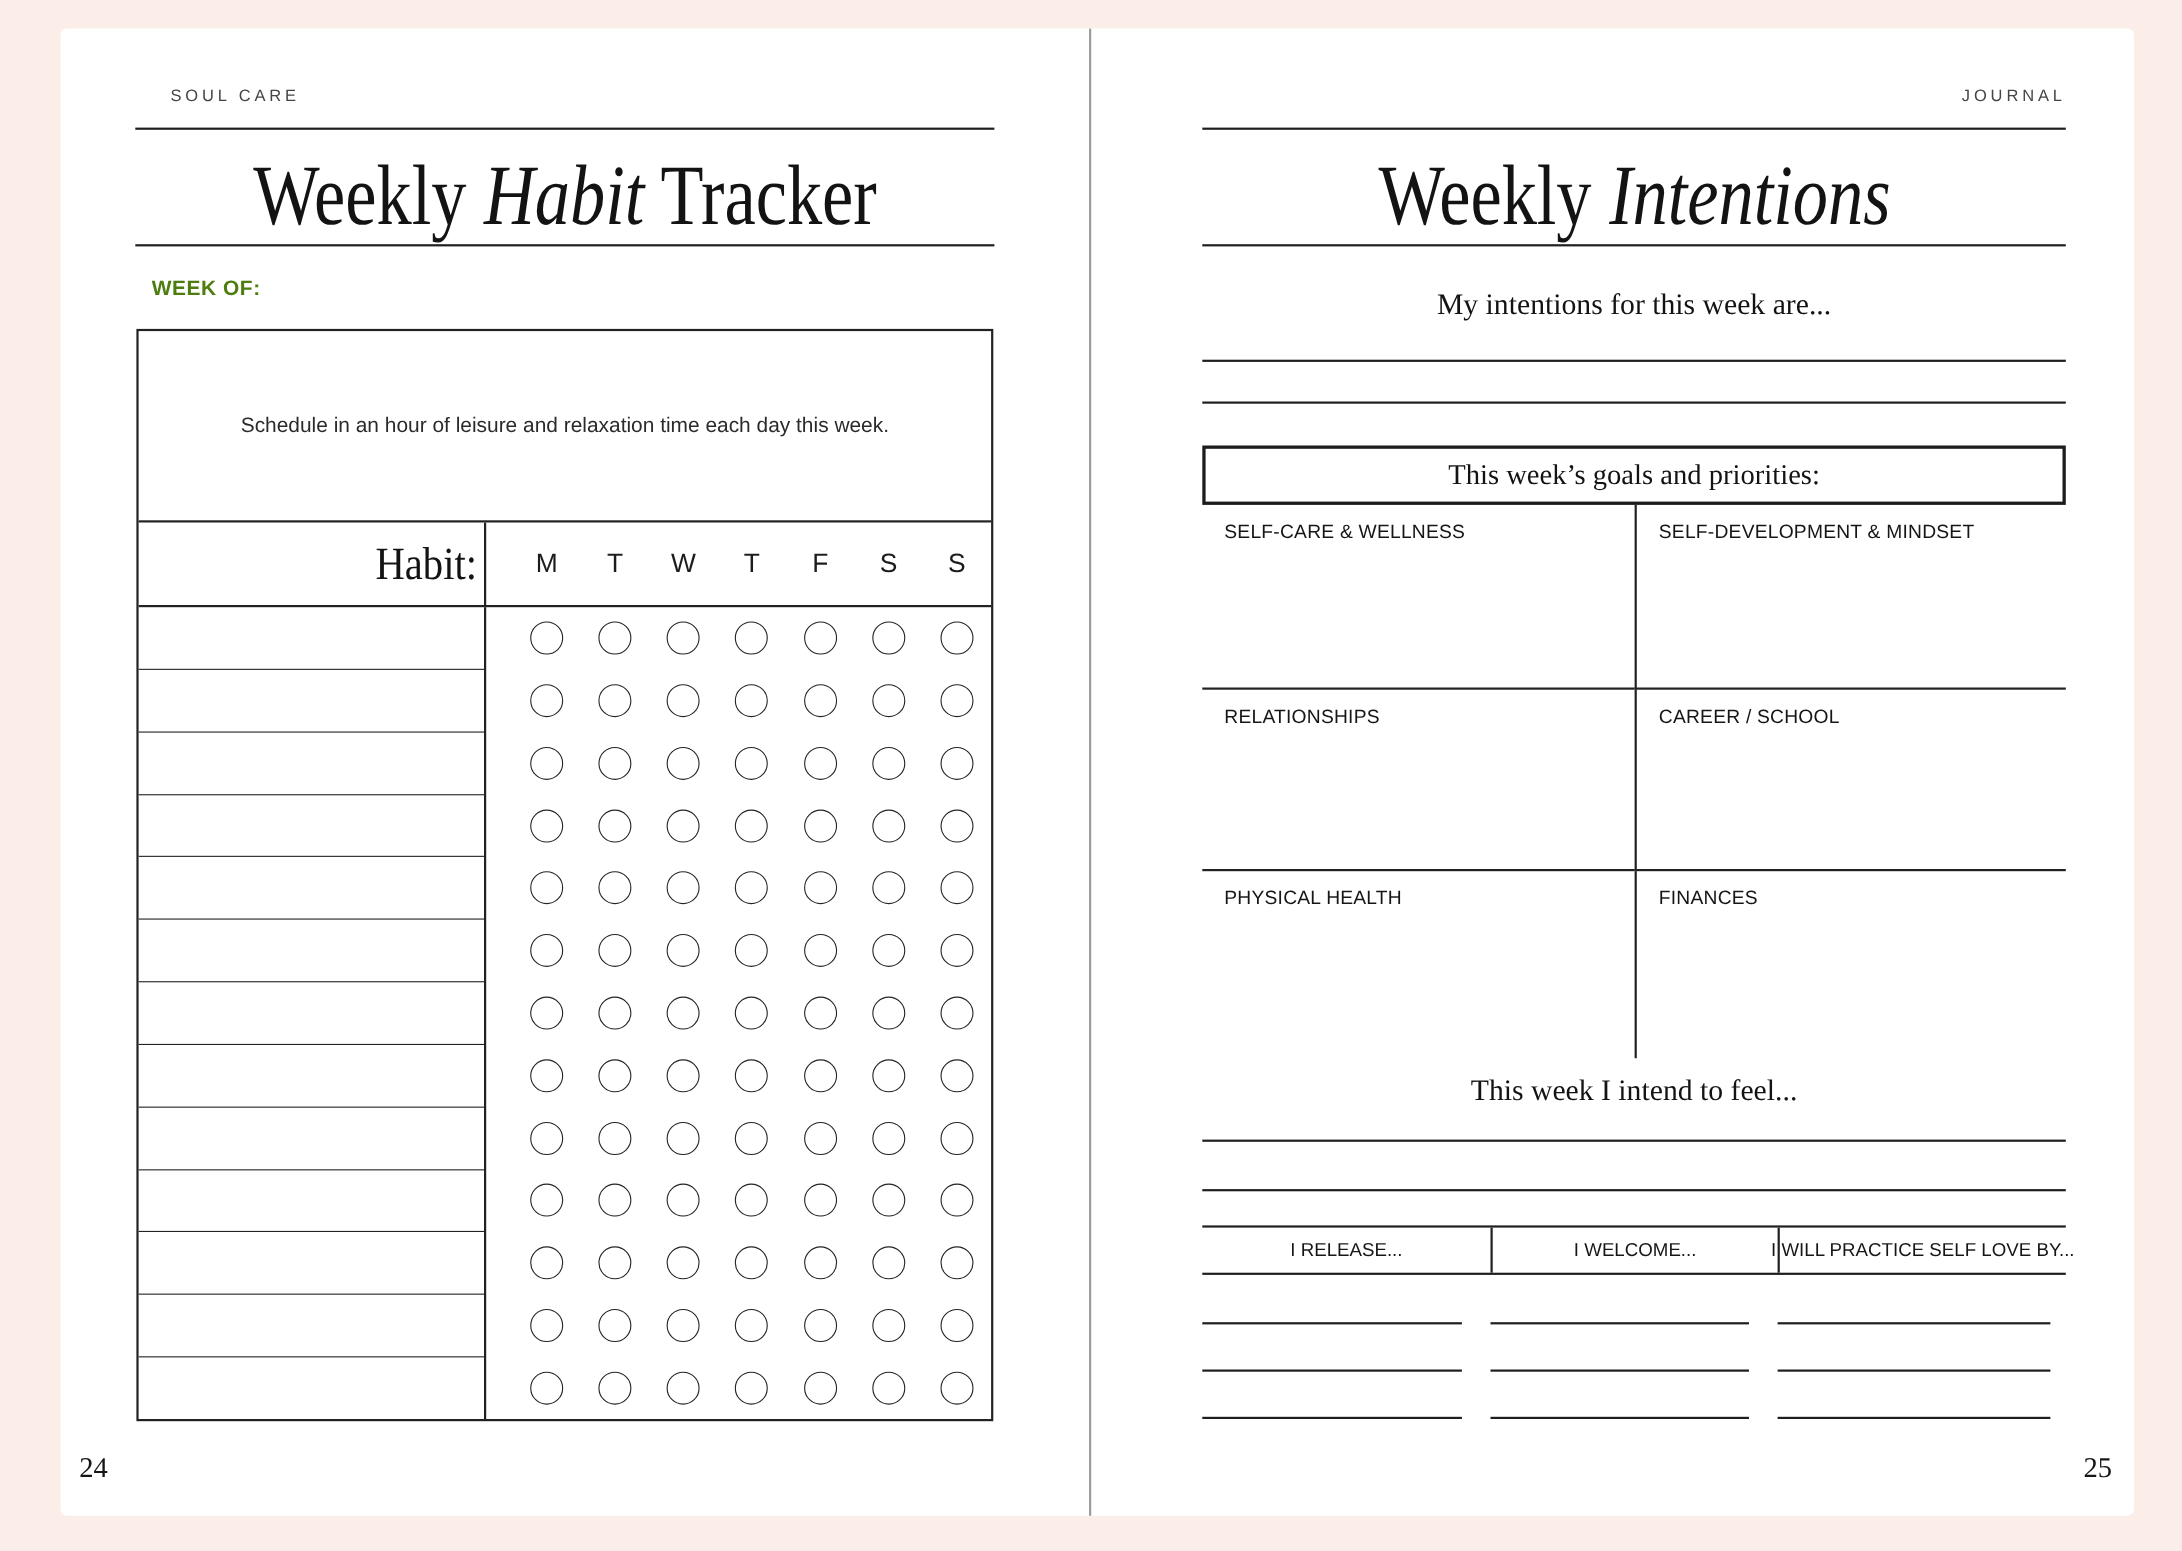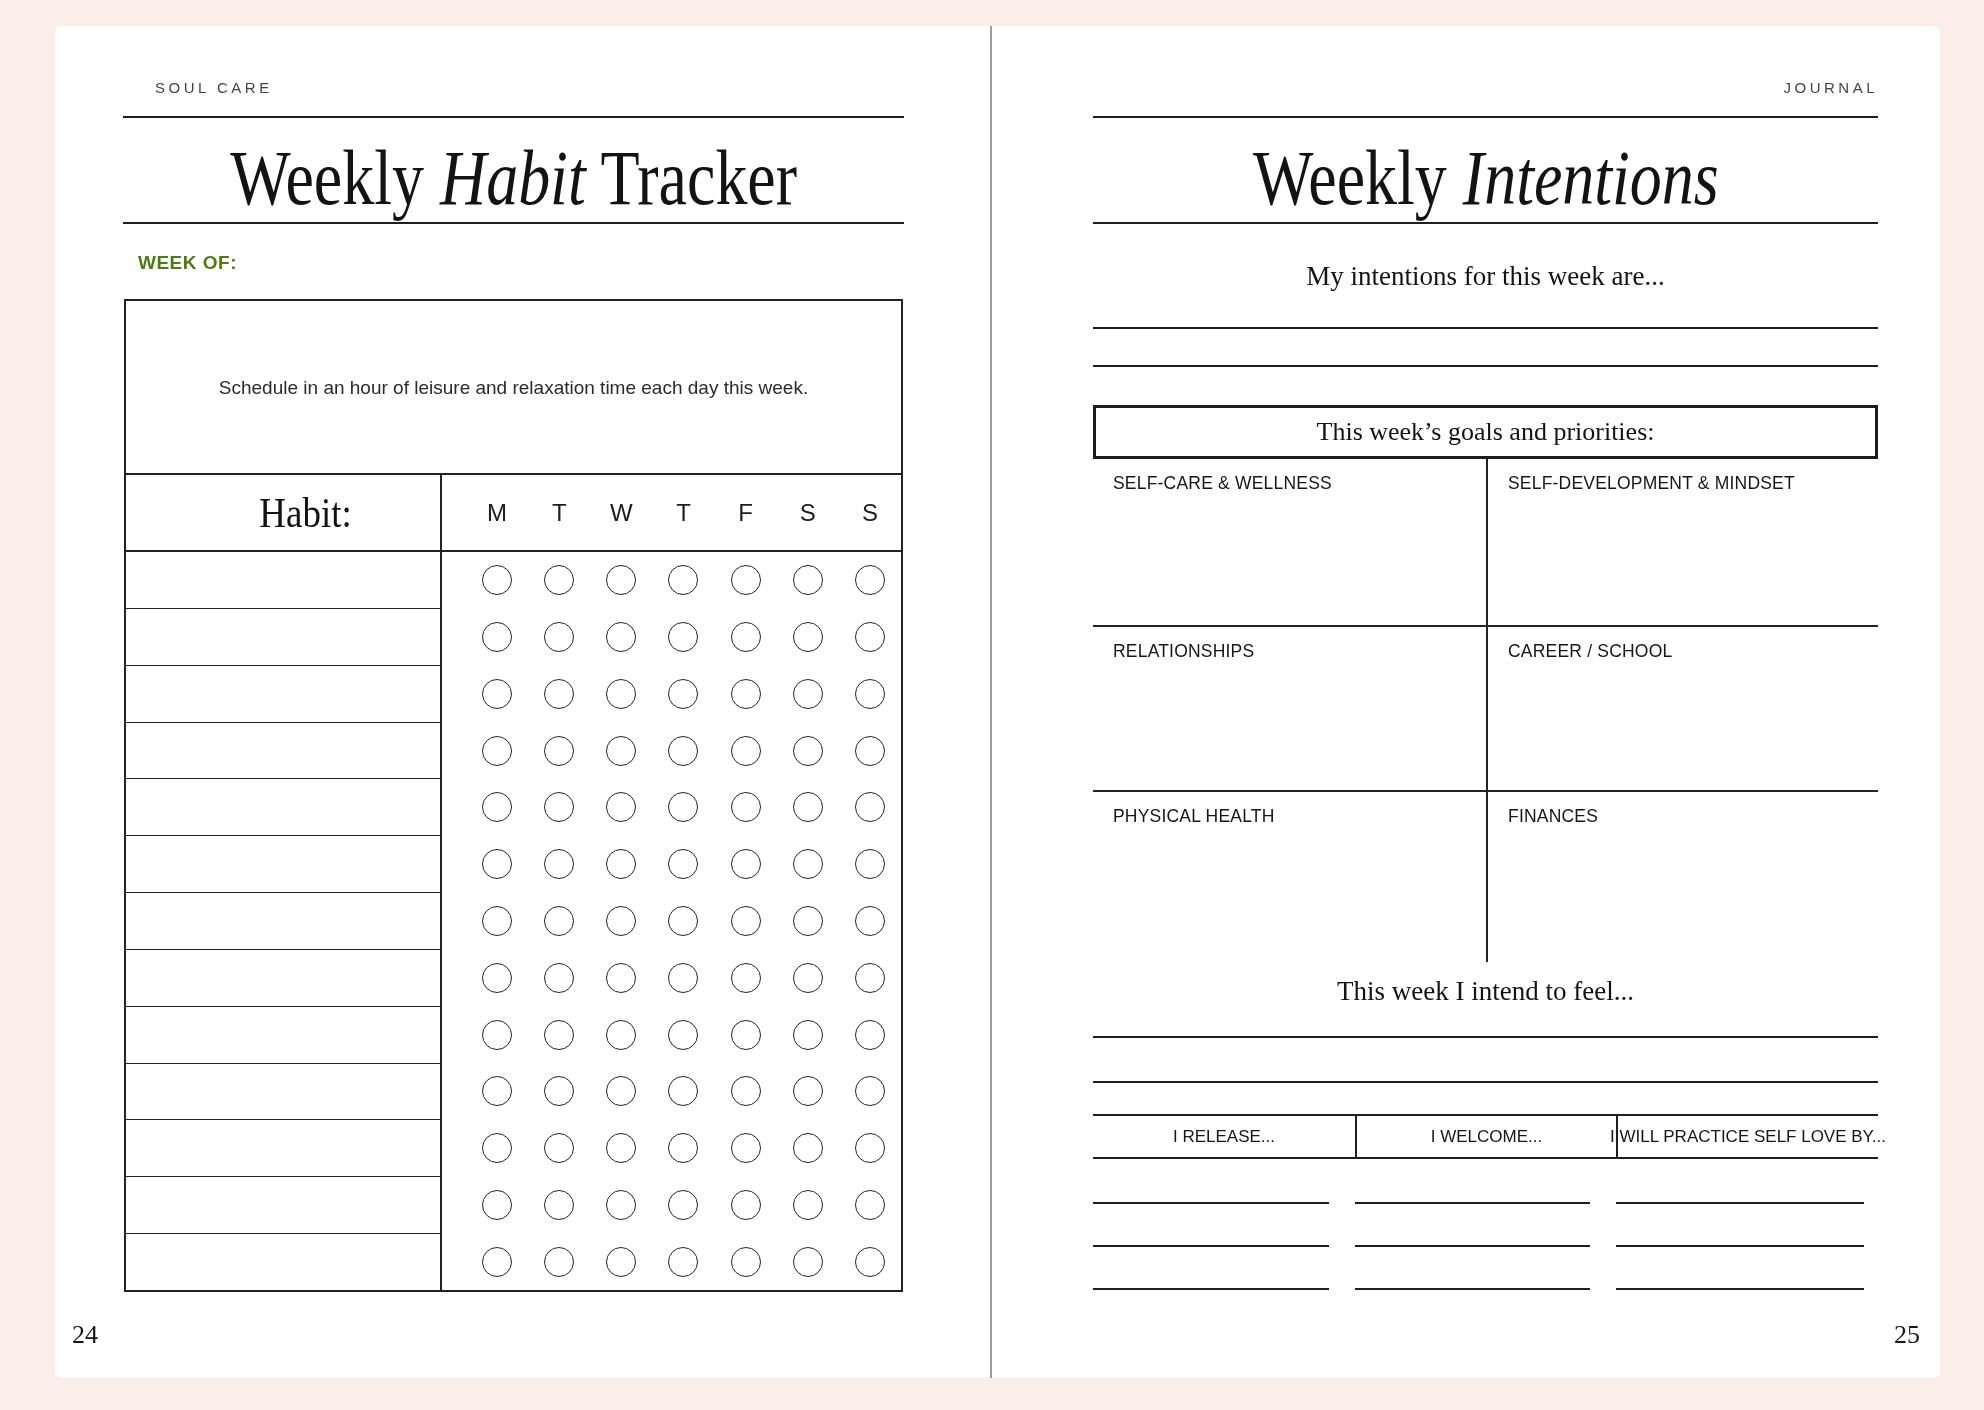--- a/index.html
+++ b/index.html
@@ -45,21 +45,21 @@
   .instr{
     height:174px;border-bottom:2px solid #222222;box-sizing:border-box;
     display:flex;flex-direction:column;align-items:center;justify-content:center;
     font-size:19px;line-height:29px;color:#2b2b2b;text-align:center;
   }
   .thead{
     height:77px;border-bottom:2px solid #222222;box-sizing:border-box;display:flex;
   }
   .habit-col-h{
     width:316px;border-right:2px solid #222222;box-sizing:border-box;
-    display:flex;align-items:center;justify-content:center;
+    display:flex;align-items:center;justify-content:flex-end;
     font-family:"Liberation Serif",serif;font-size:42px;color:#131313;padding-left:44px;
   }
   .habit-col-h .squeeze{display:inline-block;transform:scaleX(0.88);}
   .days-h{flex:1;display:flex;padding-left:24px;}
   .day-h{
     flex:1;display:flex;align-items:center;justify-content:center;
     font-size:24px;color:#1c1c1c;
   }
   .tbody{flex:1;display:flex;min-height:0;}
   .habit-names{

